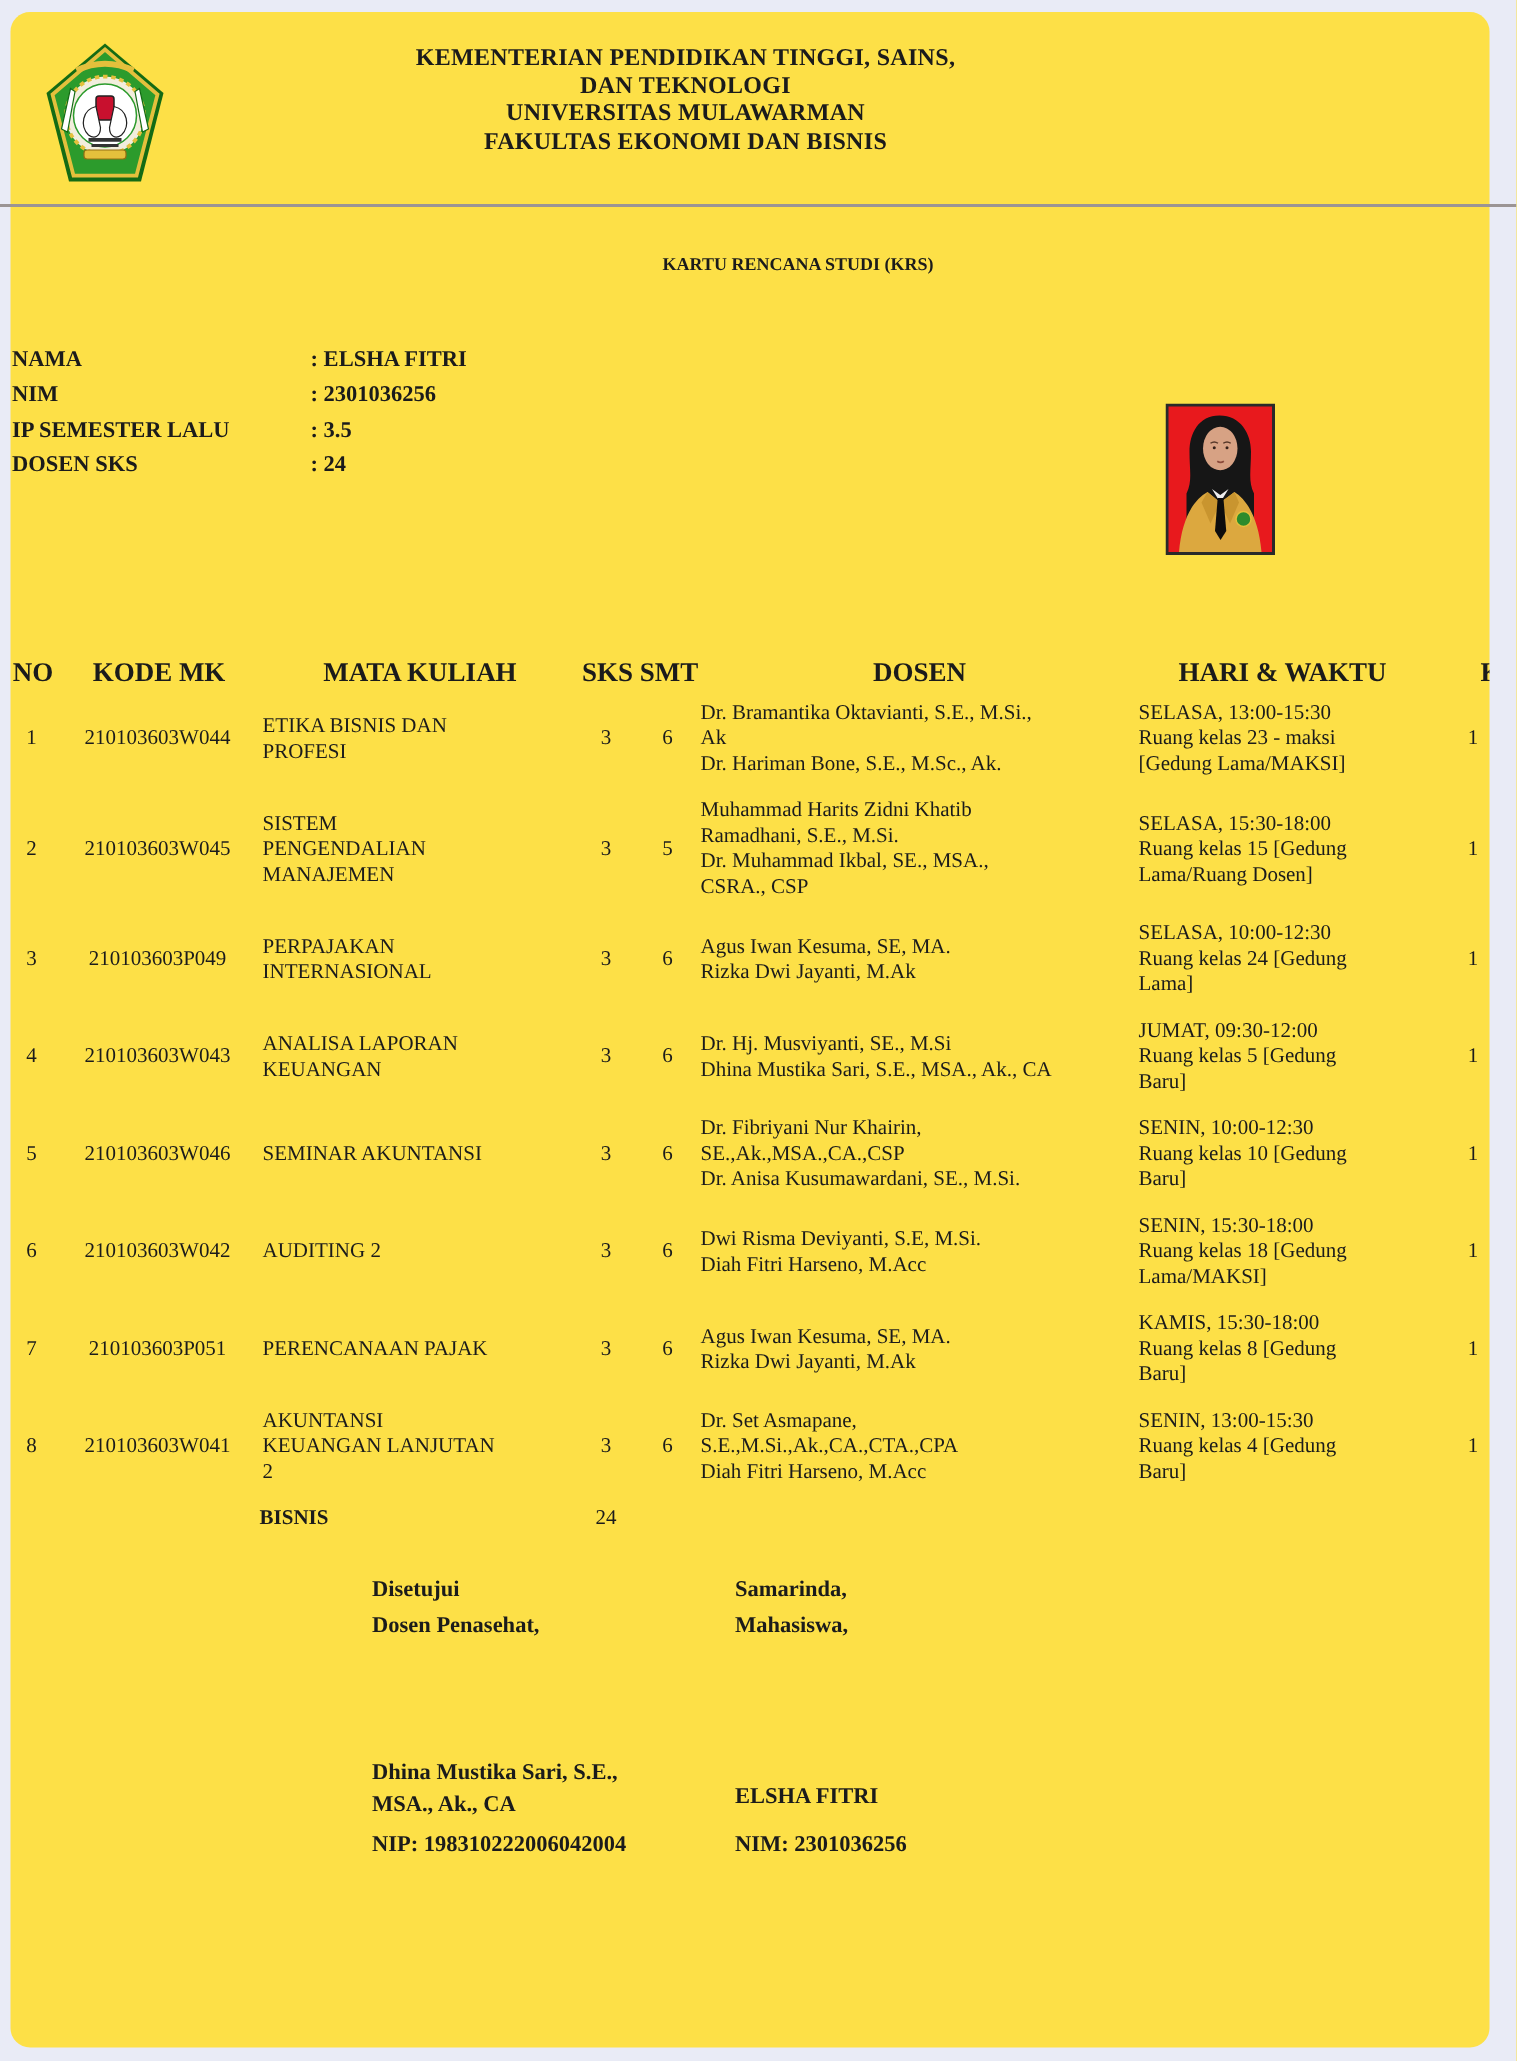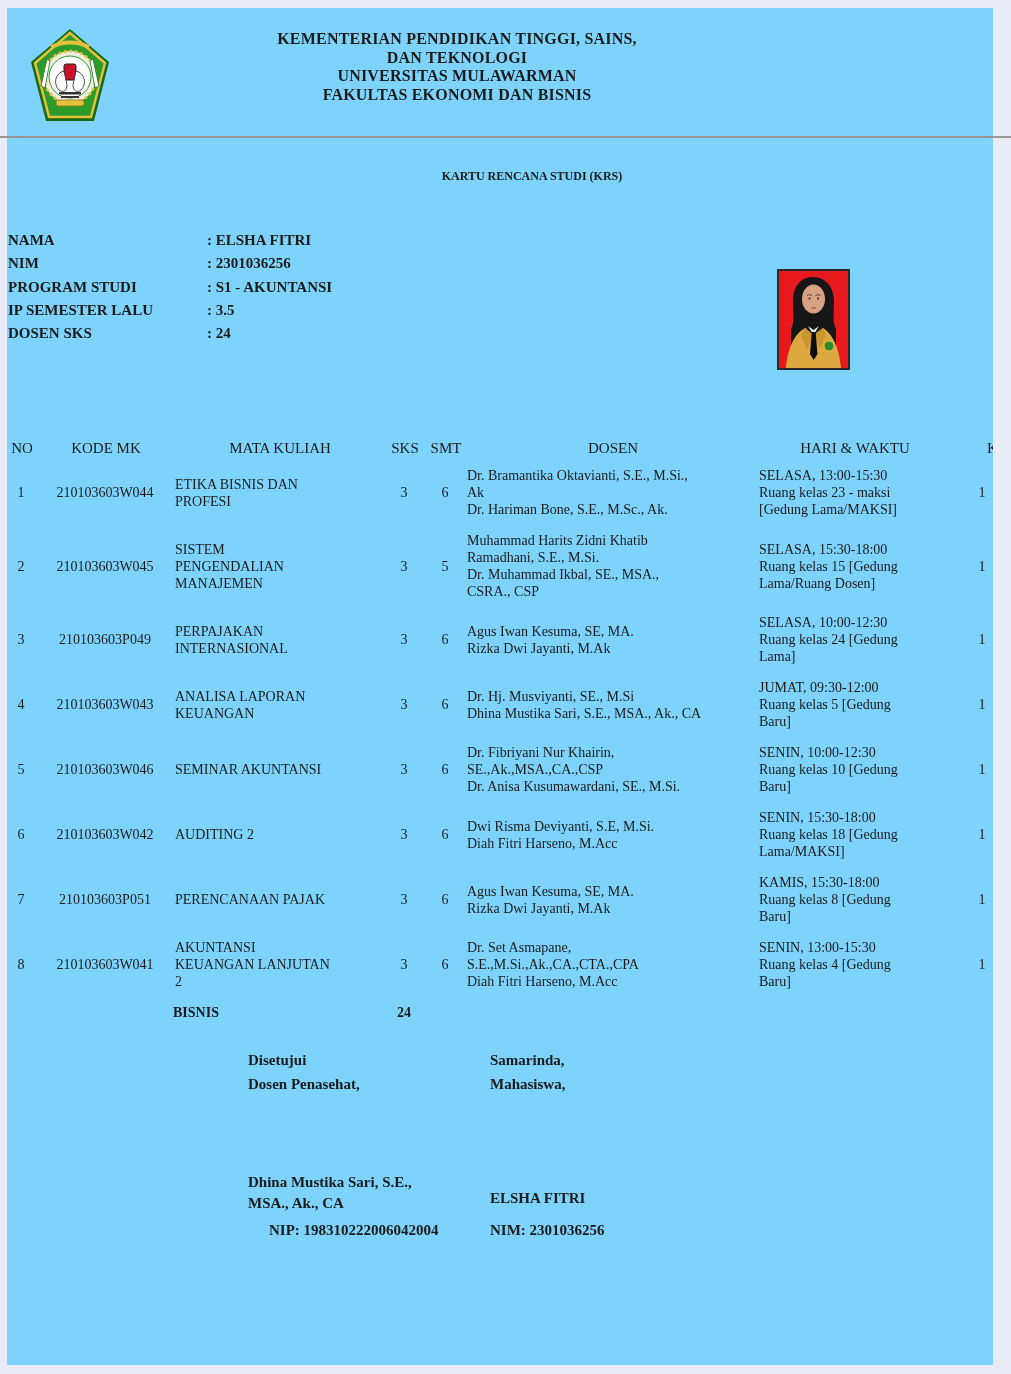--- a/index.html
+++ b/index.html
@@ -5,21 +5,21 @@
   html,body { margin:0; padding:0; }
   body {
     width:1011px; height:1374px; position:relative;
     background:#e9ebf6;
     font-family:"Liberation Serif","DejaVu Serif",serif;
     color:#1b1b1b;
     overflow:hidden;
   }
   .page {
     position:absolute; left:7px; top:8px; width:986px; height:1357px;
-    background:#7dd3fc; overflow:hidden;
+    background:#fde047; overflow:hidden;border-radius:13px;
   }
   .divider {
     position:absolute; left:0; top:136px; width:1011px; height:2px;
     background:#9b9494; z-index:5;
   }
   
   .logo { position:absolute; left:23px; top:20px; width:80px; height:95px; }
   .lh {
     position:absolute; top:22px; left:0; width:900px; text-align:center;
     font-weight:bold; font-size:16px; line-height:18.5px; letter-spacing:0.2px;
@@ -34,38 +34,38 @@
   .info-label { width:199px; flex:0 0 199px; }
   .info-value { white-space:pre; }
   
   .photo { position:absolute; left:770px; top:261px; width:73px; height:101px; }
   
   .krs {
     position:absolute; top:430px; left:0; width:1008px;
     table-layout:fixed; border-collapse:collapse; font-size:14px;
   }
   .krs th {
-    font-weight:normal; font-size:15px; text-align:center;
+    font-weight:bold; font-size:18px; text-align:center;
     vertical-align:bottom; padding:2px 0 4px 0; line-height:16px;
   }
   .krs th.h-kelas { text-align:left; padding-left:36px; }
   .krs td { vertical-align:middle; padding:7px 2px 7px 0; line-height:17px; }
   .c-no, .c-sks, .c-smt, .c-kelas { text-align:center; }
   .c-kode { text-align:center; }
   .c-mk { padding-right:50px !important; }
   .c-dosen { padding-right:55px !important; }
   .c-hari { padding-right:32px !important; }
   .total-label { text-align:center; font-weight:bold; padding:6px 0 !important; }
-  .total-val { text-align:center; font-weight:bold; }
+  .total-val { text-align:center; font-weight:normal; }
   
   .sig { position:absolute; font-size:15px; font-weight:bold; }
   .sig-l-labels { left:241px; top:1040px; line-height:24px; }
   .sig-r-labels { left:483px; top:1040px; line-height:24px; }
   .sig-l-name { left:241px; top:1164px; width:205px; line-height:21px; }
-  .sig-l-nip  { left:241px; top:1212px; line-height:20px;margin-left:21px; }
+  .sig-l-nip  { left:241px; top:1212px; line-height:20px; }
   .sig-r-name { left:483px; top:1180px; line-height:21px; }
   .sig-r-nim  { left:483px; top:1212px; line-height:20px; }
 </style>
 </head>
 <body>
 
 <div class="page">
 
   <div class="logo">
     <svg width="80" height="95" viewBox="0 0 80 95" aria-hidden="true">
@@ -95,24 +95,20 @@
   <div class="doc-title">KARTU RENCANA STUDI (KRS)</div>
 
   <div class="info">
       <div class="info-row">
         <div class="info-label">NAMA</div>
         <div class="info-value">: ELSHA FITRI</div>
       </div>
       <div class="info-row">
         <div class="info-label">NIM</div>
         <div class="info-value">: 2301036256</div>
-      </div>
-      <div class="info-row">
-        <div class="info-label">PROGRAM STUDI</div>
-        <div class="info-value">: S1 - AKUNTANSI</div>
       </div>
       <div class="info-row">
         <div class="info-label">IP SEMESTER LALU</div>
         <div class="info-value">: 3.5</div>
       </div>
       <div class="info-row">
         <div class="info-label">DOSEN SKS</div>
         <div class="info-value">: 24</div>
       </div>
     </div>

